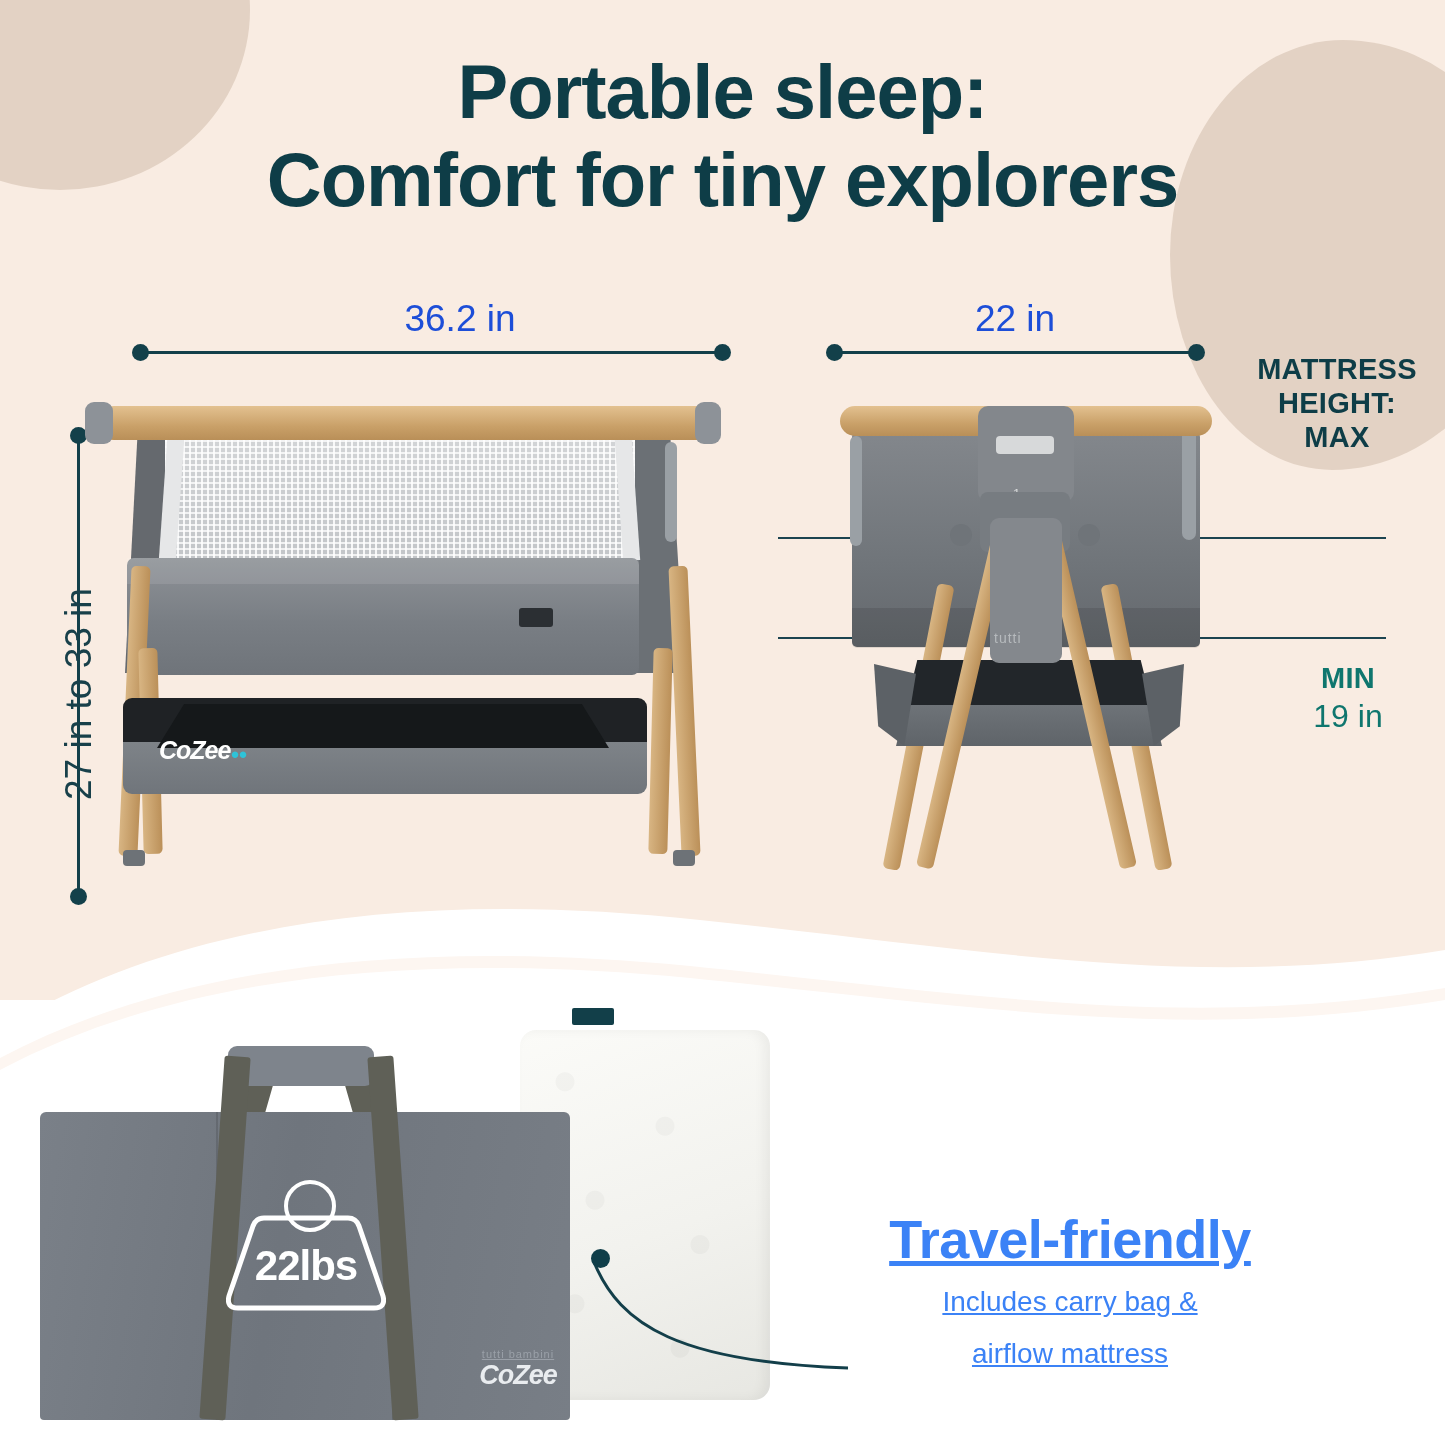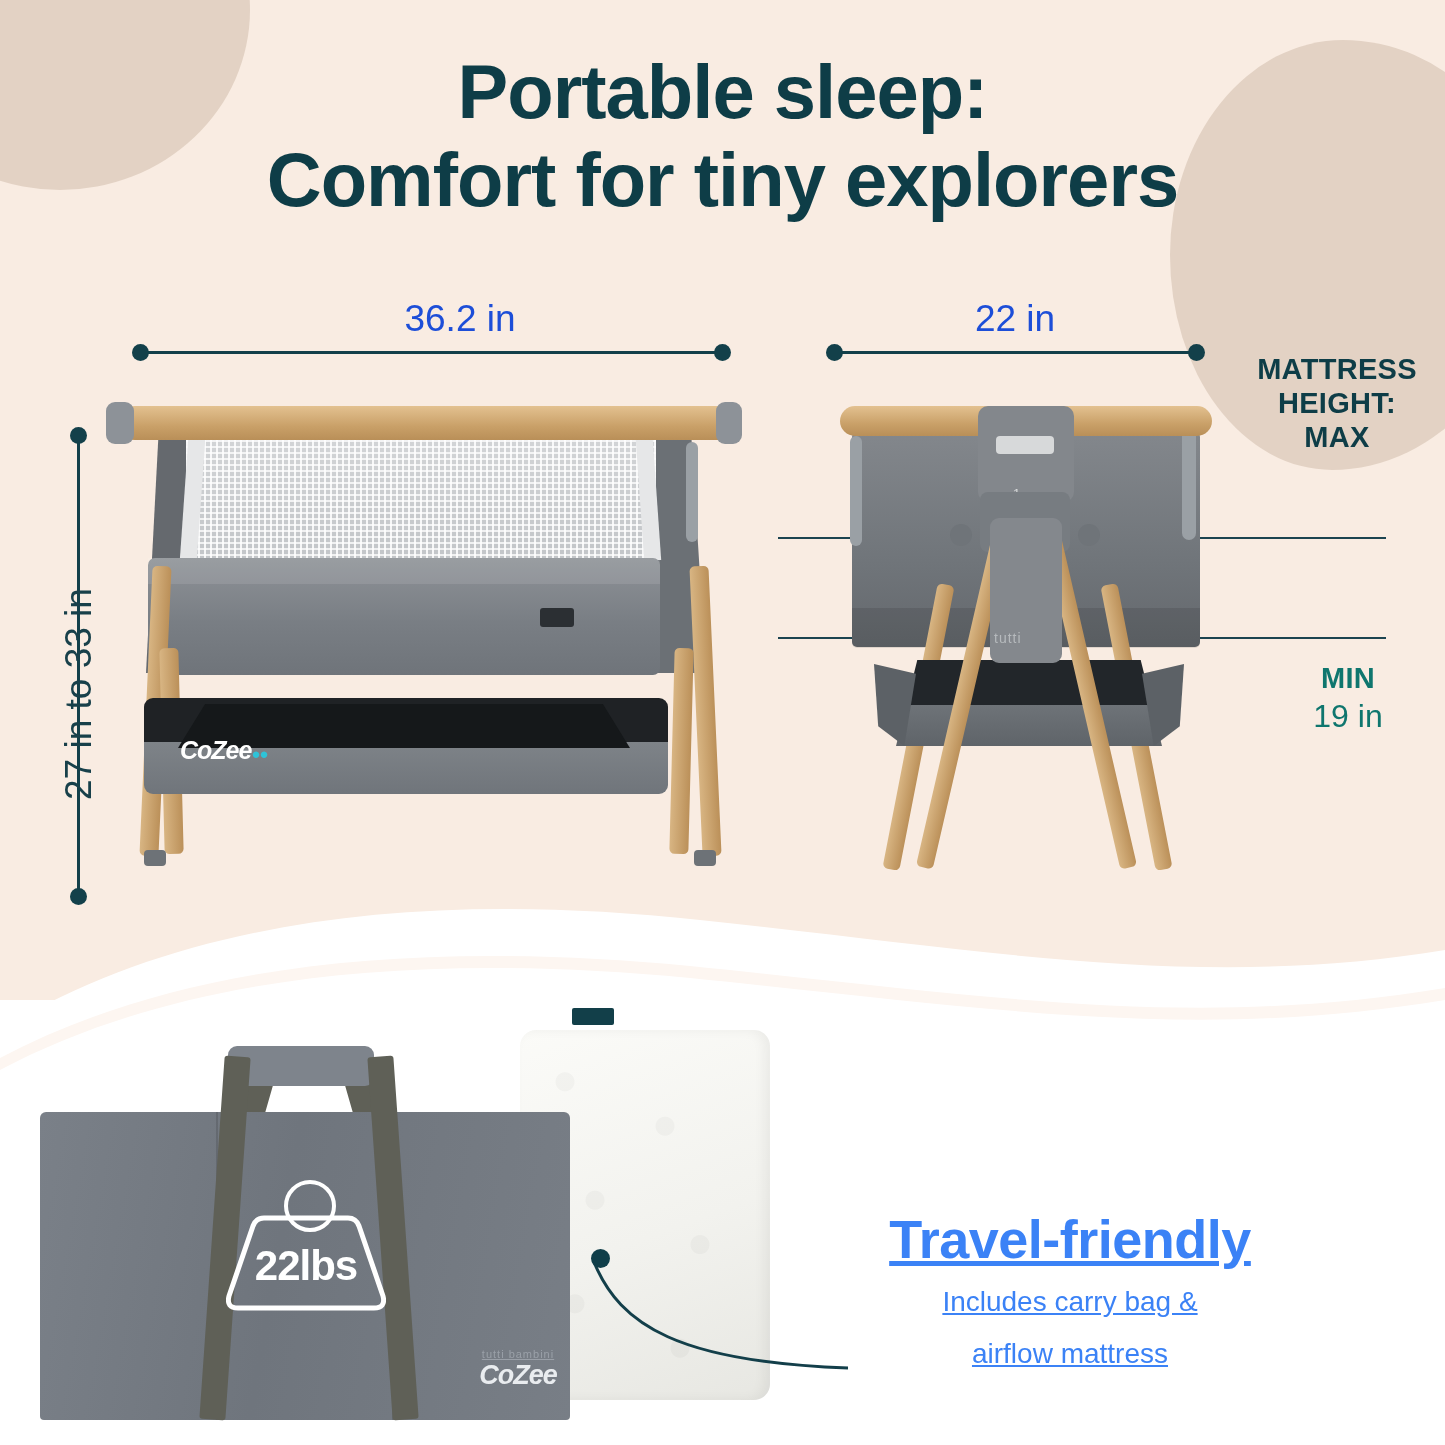--- a/index.html
+++ b/index.html
@@ -52,21 +52,21 @@
 
   
   .tf{position:absolute;left:790px;top:1208px;width:560px;text-align:center;color:#3b82f6;text-decoration:underline;}
   .tf .t1{font-size:54px;font-weight:bold;line-height:62px;letter-spacing:-0.5px;}
   .tf .t2{font-size:28px;font-weight:400;line-height:52px;margin-top:6px;}
 
   
   .art{position:absolute;}
 
   
-  .fv{left:100px;top:398px;width:660px;height:500px;}
+  .fv{left:79px;top:398px;width:660px;height:500px;}
   .fv .rail{position:absolute;left:18px;top:8px;width:620px;height:34px;
     border-radius:17px;background:linear-gradient(180deg,#e3c190,#c9a068 60%,#b98f58);}
   .fv .rail-cap-l{position:absolute;left:6px;top:4px;width:28px;height:42px;border-radius:9px;background:#8d9298;}
   .fv .rail-cap-r{position:absolute;left:616px;top:4px;width:26px;height:42px;border-radius:9px;background:#8d9298;}
   .fv .mesh{position:absolute;left:86px;top:42px;width:470px;height:122px;
     background:
       repeating-linear-gradient(90deg,rgba(255,255,255,.85) 0 2px,rgba(0,0,0,0) 2px 6px),
       repeating-linear-gradient(0deg,rgba(255,255,255,.75) 0 2px,rgba(0,0,0,0) 2px 6px),
       linear-gradient(180deg,#d2d4d6,#c2c5c8);}
   .fv .strapl{position:absolute;left:84px;top:42px;width:17px;height:120px;background:#e6e7e8;transform:skewX(-4deg);}

